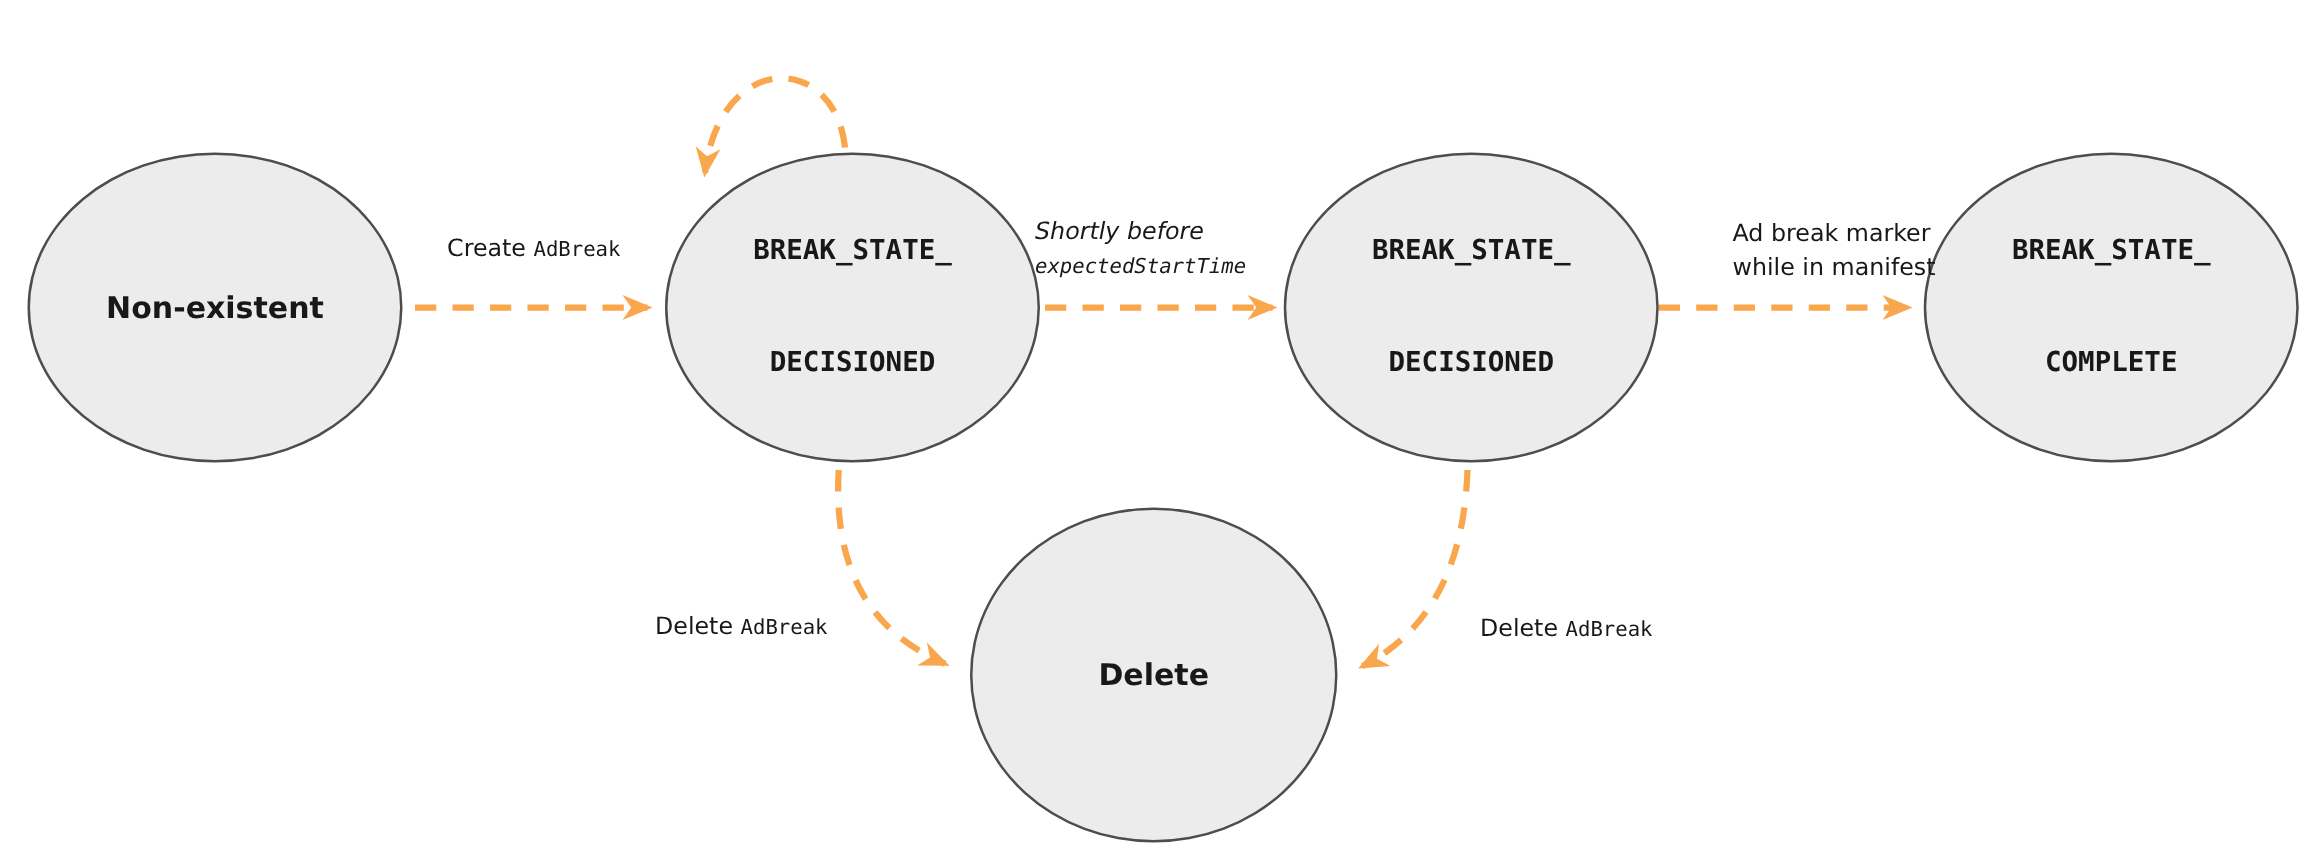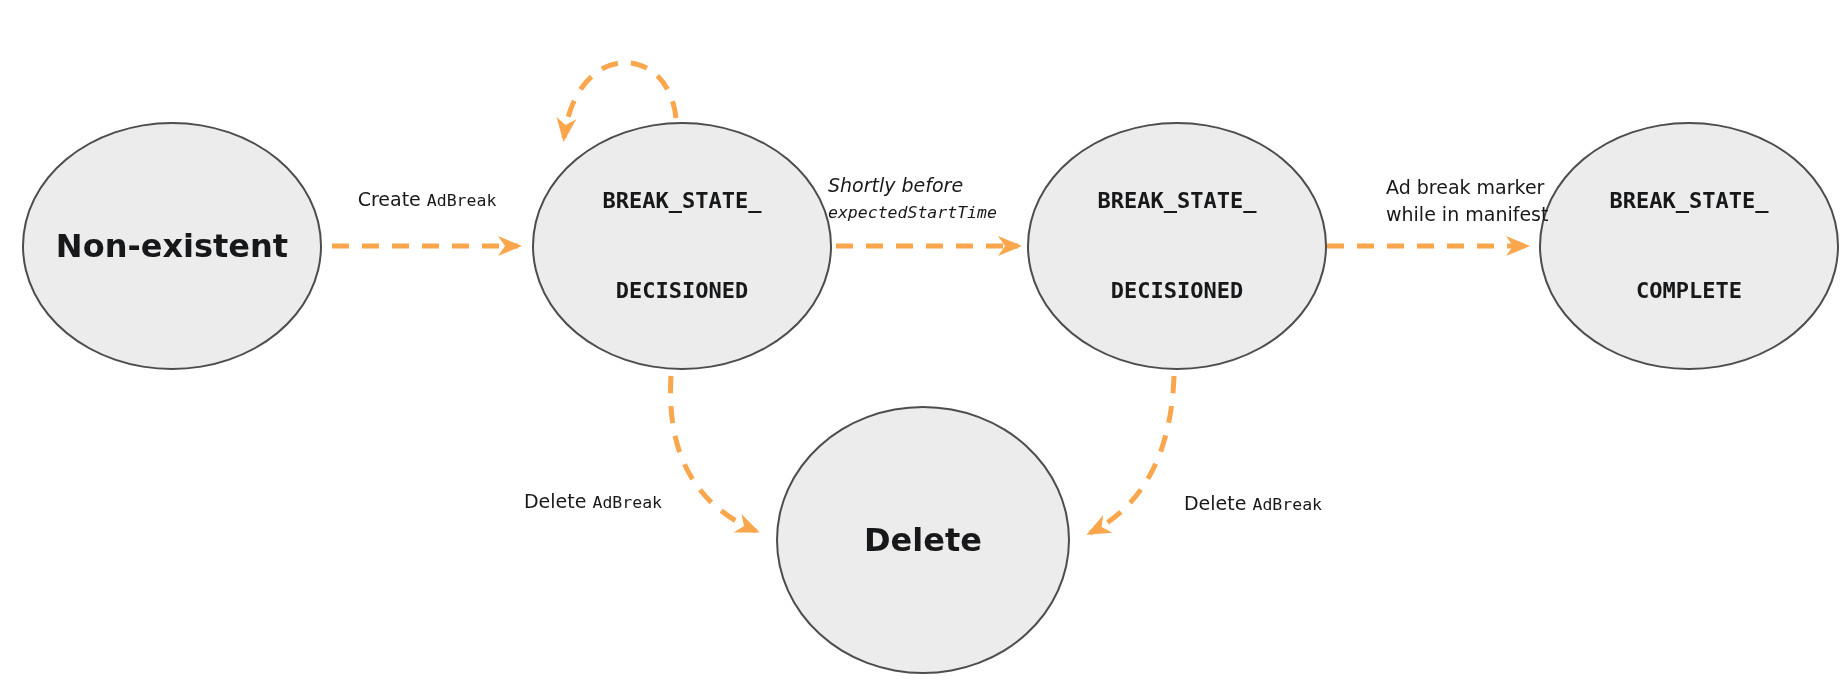--- a/index.html
+++ b/index.html
@@ -22,21 +22,21 @@
   .state{
     position:absolute;
     background:var(--circle-fill);
     border:2px solid var(--circle-stroke);
     border-radius:50%;
     display:flex;align-items:center;justify-content:center;
     text-align:center;
     box-sizing:border-box;
   }
   .state-label-sans{
-    font-weight:bold;font-size:32px;line-height:28px;
+    font-weight:bold;font-size:24px;line-height:28px;
     font-family:"DejaVu Sans", sans-serif;
   }
   .state-label-mono{
     font-weight:bold;font-size:22px;line-height:30px;
     font-family:"DejaVu Sans Mono", monospace;
     white-space:pre;
   }
   .edge-label{
     position:absolute;
     font-size:19px;line-height:27px;

